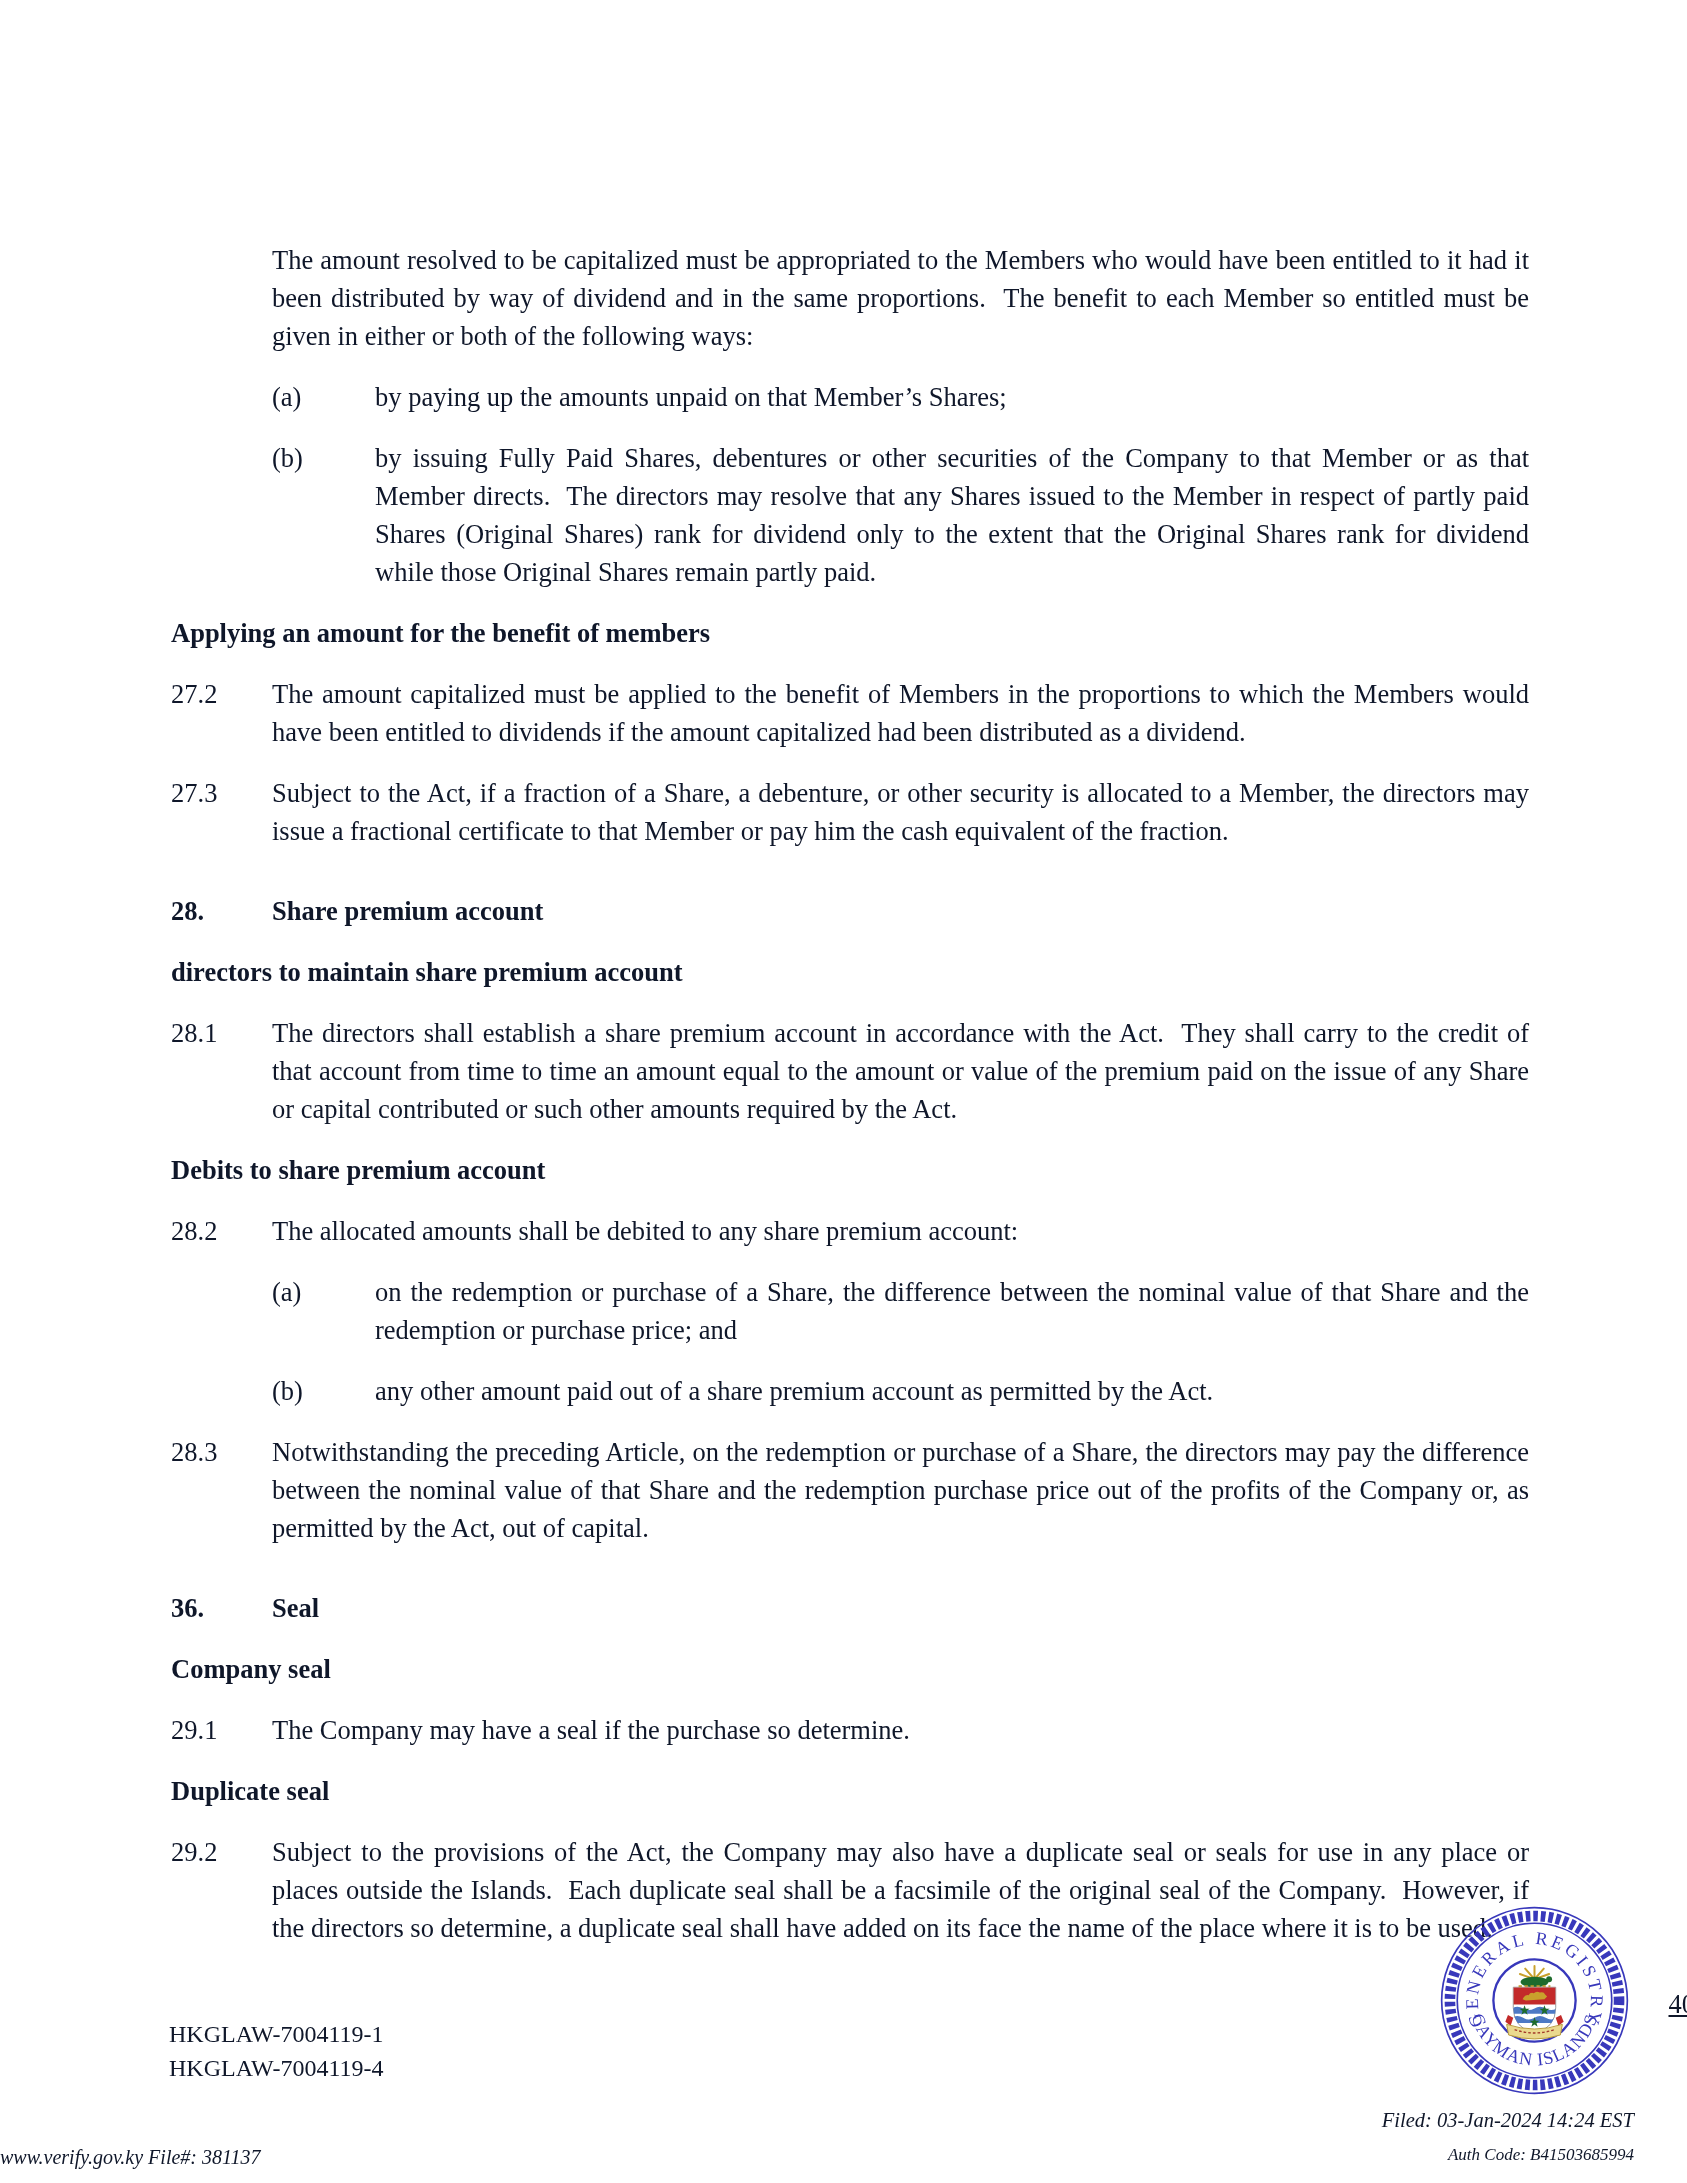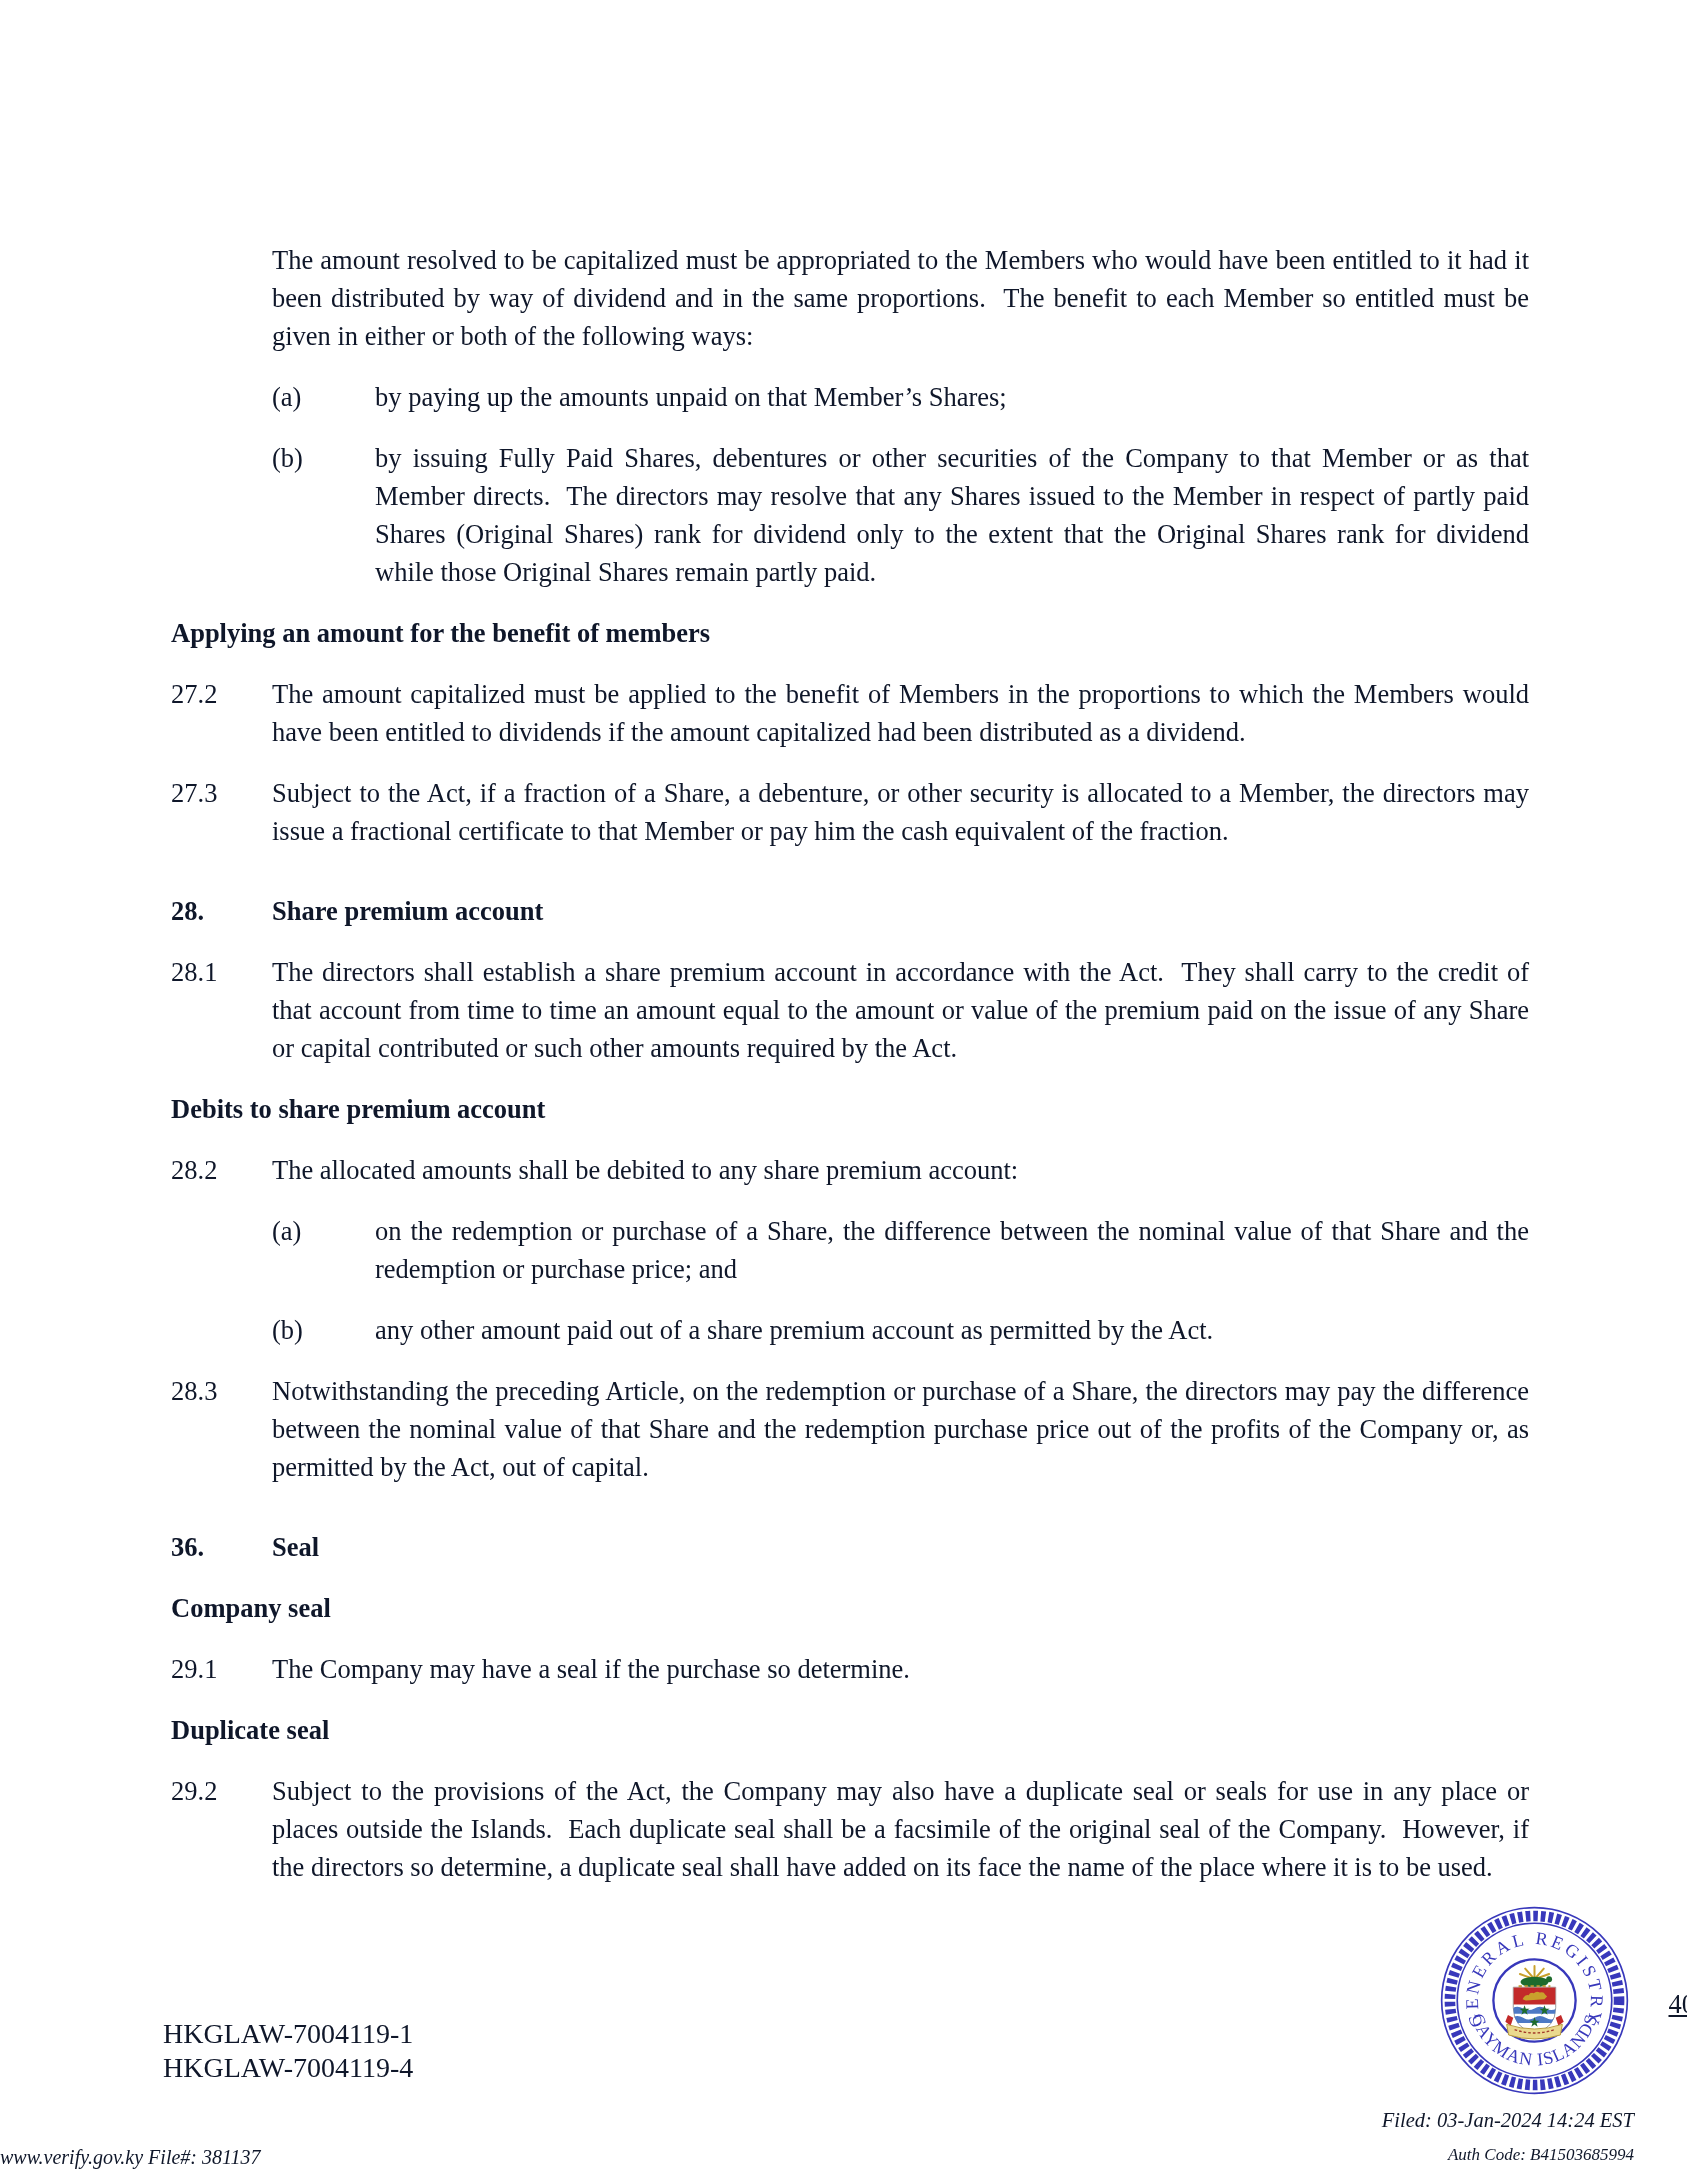--- a/index.html
+++ b/index.html
@@ -18,21 +18,21 @@
   .clause{display:flex;}
   .clause .num{flex:0 0 101px;}
   .clause .body{flex:1;text-align:justify;}
   .item{display:flex;margin-left:101px;}
   .item .marker{flex:0 0 103px;}
   .item .body{flex:1;text-align:justify;}
   .heading{font-weight:bold;}
   .section{display:flex;font-weight:bold;margin-top:42px;}
   .section .num{flex:0 0 101px;}
   .page-number{position:absolute;top:1985px;left:8px;width:1687px;text-align:right;font-size:26.5px;text-decoration:underline;}
-  .doc-refs{position:absolute;left:163px;top:2017px;font-size:28px;line-height:34px;text-align:center;}
+  .doc-refs{position:absolute;left:169px;top:2017px;font-size:24px;line-height:34px;text-align:center;}
   .seal-wrap{position:absolute;left:1439px;top:1905px;width:191px;height:191px;}
   .filed{position:absolute;top:2107px;right:53px;font-style:italic;font-size:20.5px;line-height:26.5px;}
   .auth{position:absolute;top:2142px;right:53px;font-style:italic;font-size:17px;line-height:26.5px;}
   .verify{position:absolute;top:2144px;left:0;width:1687px;text-align:left;font-style:italic;font-size:20px;line-height:26.5px;}
 </style>
 </head>
 <body>
 
 <div class="page">
 
@@ -60,20 +60,21 @@
     <div class="block clause">
       <span class="num">27.3</span>
       <span class="body">Subject to the Act, if a fraction of a Share, a debenture, or other security is allocated to a Member, the directors may issue a fractional certificate to that Member or pay him the cash equivalent of the fraction.</span>
     </div>
 
     <div class="block section">
       <span class="num">28.</span>
       <span class="body">Share premium account</span>
     </div>
 
+    <div class="block heading">directors to maintain share premium account</div>
 
     <div class="block clause">
       <span class="num">28.1</span>
       <span class="body">The directors shall establish a share premium account in accordance with the Act.&nbsp; They shall carry to the credit of that account from time to time an amount equal to the amount or value of the premium paid on the issue of any Share or capital contributed or such other amounts required by the Act.</span>
     </div>
 
     <div class="block heading">Debits to share premium account</div>
 
     <div class="block clause">
       <span class="num">28.2</span>

